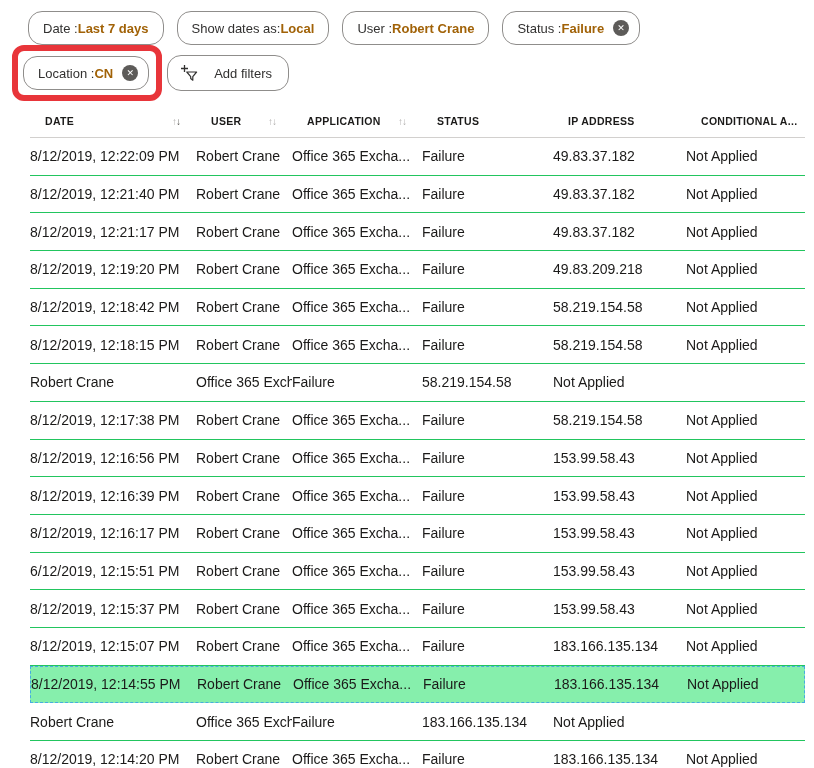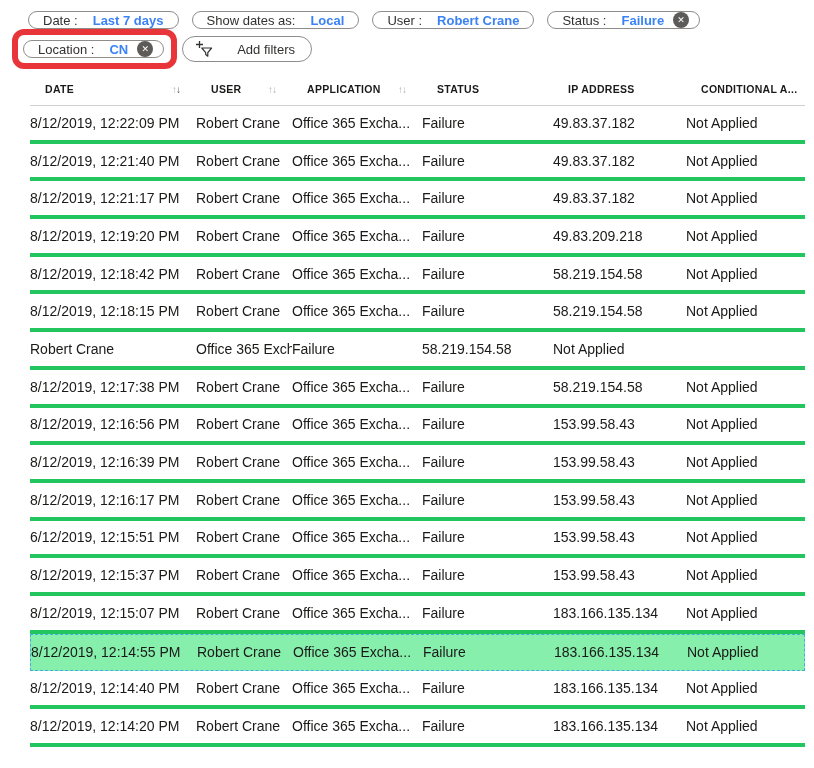--- a/index.html
+++ b/index.html
@@ -7,37 +7,37 @@
               font-family:"Liberation Sans", sans-serif; color:#1b1a19; }
 
   
   .filter-area { padding-top:11px; }
   .filter-row-1 { display:flex; align-items:center; gap:13px; margin-left:28px; }
   .filter-row-2 { display:flex; align-items:center; margin-left:12px; margin-top:0px; }
 
   .pill {
     display:inline-flex; align-items:center; height:18px;
     border:1px solid #8f8d8b; border-radius:14px; background:#fff;
-    padding:8px 14px; font-size:13px; white-space:nowrap; cursor:pointer;
+    padding:16px 14px; font-size:13px; white-space:nowrap; cursor:pointer;
   }
   .pill .plabel { color:#323130; }
-  .pill .pvalue { font-weight:bold; color:#3b82f6; margin-left:15px; }
+  .pill .pvalue { font-weight:bold; color:#a16207; margin-left:0; }
   .pill .close-btn {
     width:16px; height:16px; border-radius:50%; background:#5d5b59; color:#ffffff;
     display:inline-flex; align-items:center; justify-content:center;
     font-size:9px; line-height:1; margin-left:9px; margin-right:-4px; cursor:pointer;
   }
 
   .highlight-box {
     display:inline-flex; border:6px solid #e8353a; padding:5px 7px 5px 5px;
     border-radius:12px; margin-right:5px;
   }
 
   .add-filters {
-    display:inline-flex; align-items:center; gap:24px; height:26px;
+    display:inline-flex; align-items:center; gap:16px; height:36px;
     border:1px solid #8f8d8b; border-radius:14px; background:#fff;
     padding:0 16px 0 12px; font-size:13px; cursor:pointer; color:#323130;
   }
   .add-filters svg { display:block; }
 
   
   .table { margin:4px 9px 0 30px; }
   .grid-cols {
     display:grid;
     grid-template-columns:166px 96px 130px 131px 133px 1fr;
@@ -46,21 +46,21 @@
   .thead { height:33px; border-bottom:1px solid #d2d0ce; }
   .th { font-size:10.5px; font-weight:bold; letter-spacing:0.3px; color:#1b1a19;
         display:flex; align-items:center; cursor:pointer;padding-left:15px; }
   .sort { margin-left:auto; margin-right:16px; font-size:10px; letter-spacing:-1px;
           display:inline-flex; }
   .sort .up   { color:#aeacaa; }
   .sort .down { color:#aeacaa; }
   .sort.sorted .up   { color:#b0aeac; }
   .sort.sorted .down { color:#55534f; }
 
-  .row { height:37.7px; border-bottom:4px solid #22c55e; font-size:14px; cursor:pointer; }
+  .row { height:37.7px; border-bottom:1px solid #22c55e; font-size:14px; cursor:pointer; }
   .row .cell { overflow:hidden; white-space:nowrap; }
   .row.selected {
     background:#86efac;
     border:1px dashed #46abe1;
   }
 </style>
 </head>
 <body>
 
 <div class="filter-area">
@@ -252,21 +252,20 @@
   </div>
       <div class="row grid-cols selected">
     <div class="cell">8/12/2019, 12:14:55 PM</div>
     <div class="cell">Robert Crane</div>
     <div class="cell">Office 365 Excha...</div>
     <div class="cell">Failure</div>
     <div class="cell">183.166.135.134</div>
     <div class="cell">Not Applied</div>
   </div>
       <div class="row grid-cols">
-    <div class="cell">8/12/2019, 12:14:40 PM</div>
     <div class="cell">Robert Crane</div>
     <div class="cell">Office 365 Excha...</div>
     <div class="cell">Failure</div>
     <div class="cell">183.166.135.134</div>
     <div class="cell">Not Applied</div>
   </div>
       <div class="row grid-cols">
     <div class="cell">8/12/2019, 12:14:20 PM</div>
     <div class="cell">Robert Crane</div>
     <div class="cell">Office 365 Excha...</div>

